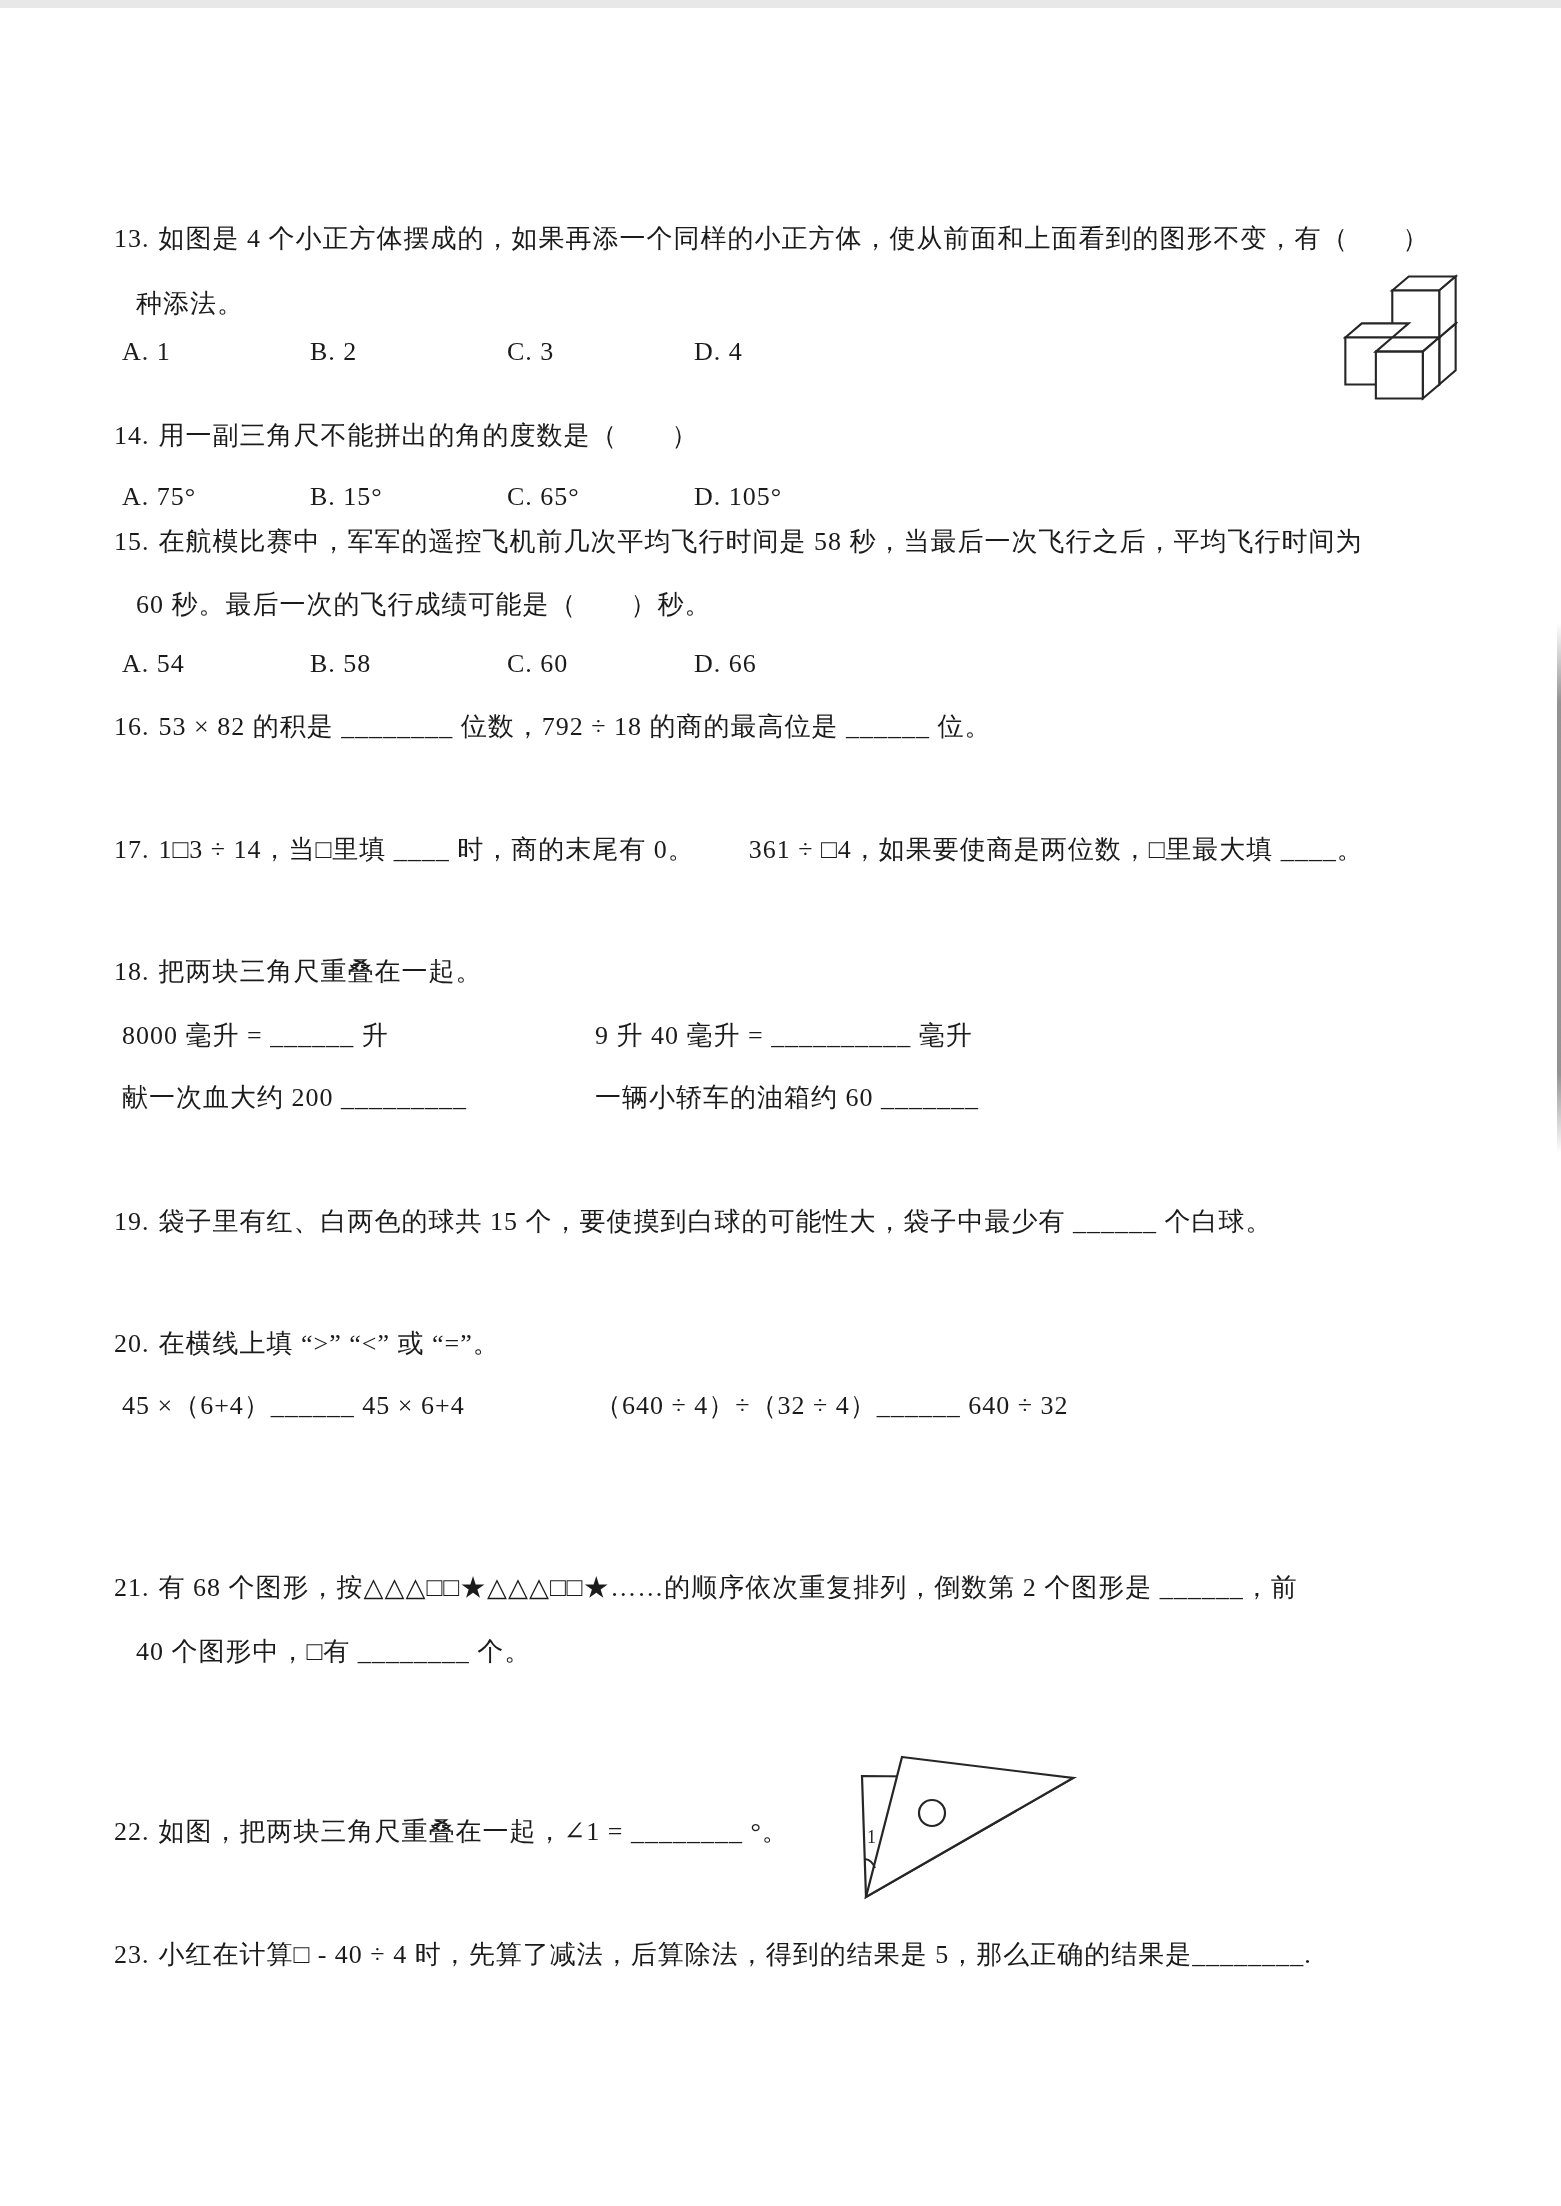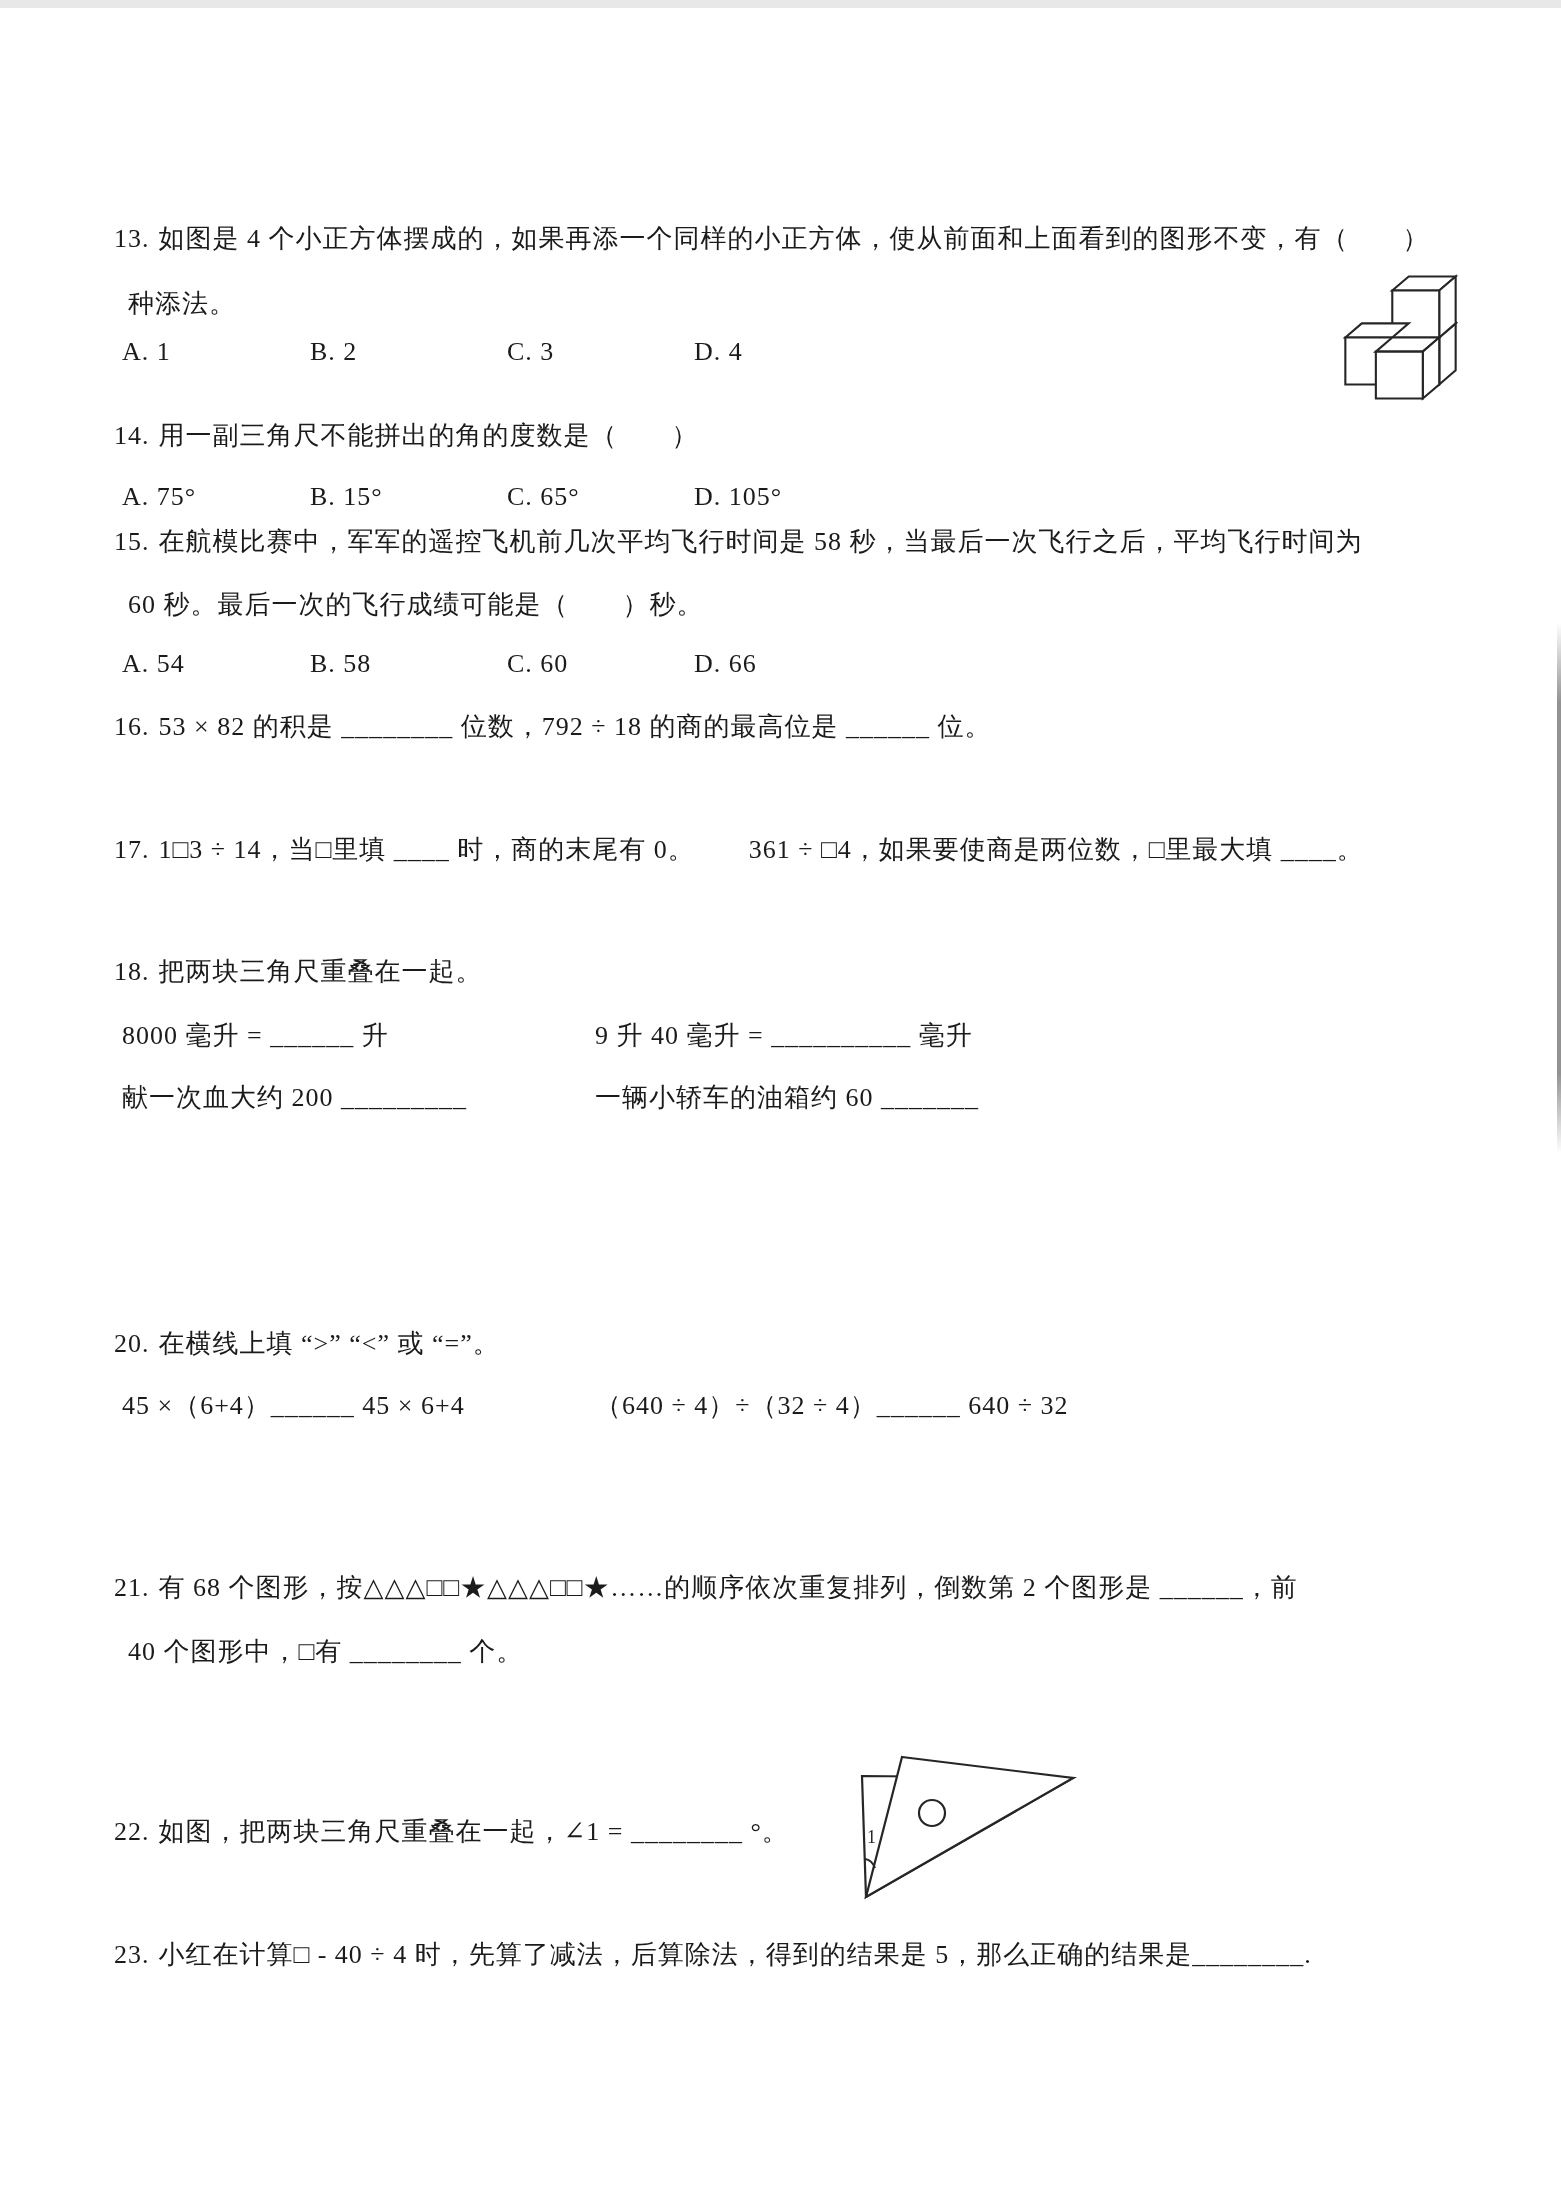--- a/index.html
+++ b/index.html
@@ -8,21 +8,21 @@
     width:1561px;height:2206px;
     margin:8px auto;
     background:#ffffff;
     font-family:"Liberation Serif","DejaVu Serif",serif;
     font-size:26px;
     color:#1b1b1b;
     letter-spacing:1px;
     overflow:hidden;
   }
   .line{position:absolute;left:114px;white-space:nowrap;}
-  .cont{left:128px;}
+  .cont{left:136px;}
   .qnum{display:inline-block;margin-right:9px;}
   .opts{
     position:absolute;left:122px;
     display:grid;grid-template-columns:188px 197px 187px auto;
     white-space:nowrap;
   }
   .cols{
     position:absolute;left:122px;
     display:grid;grid-template-columns:473px auto;
     white-space:nowrap;
@@ -107,20 +107,23 @@
   </div>
   <div class="cols" style="top:1010px">
     <span>8000 毫升 = ______ 升</span>
     <span>9 升 40 毫升 = __________ 毫升</span>
   </div>
   <div class="cols" style="top:1072px">
     <span>献一次血大约 200 _________</span>
     <span>一辆小轿车的油箱约 60 _______</span>
   </div>
 
+  <div class="line" style="top:1196px">
+    <span class="qnum">19.</span><span>袋子里有红、白两色的球共 15 个，要使摸到白球的可能性大，袋子中最少有 ______ 个白球。</span>
+  </div>
 
   <div class="line" style="top:1318px">
     <span class="qnum">20.</span><span>在横线上填 “&gt;” “&lt;” 或 “=”。</span>
   </div>
   <div class="cols" style="top:1380px">
     <span>45 ×（6+4）______ 45 × 6+4</span>
     <span>（640 ÷ 4）÷（32 ÷ 4）______ 640 ÷ 32</span>
   </div>
 
   <div class="line" style="top:1562px">

